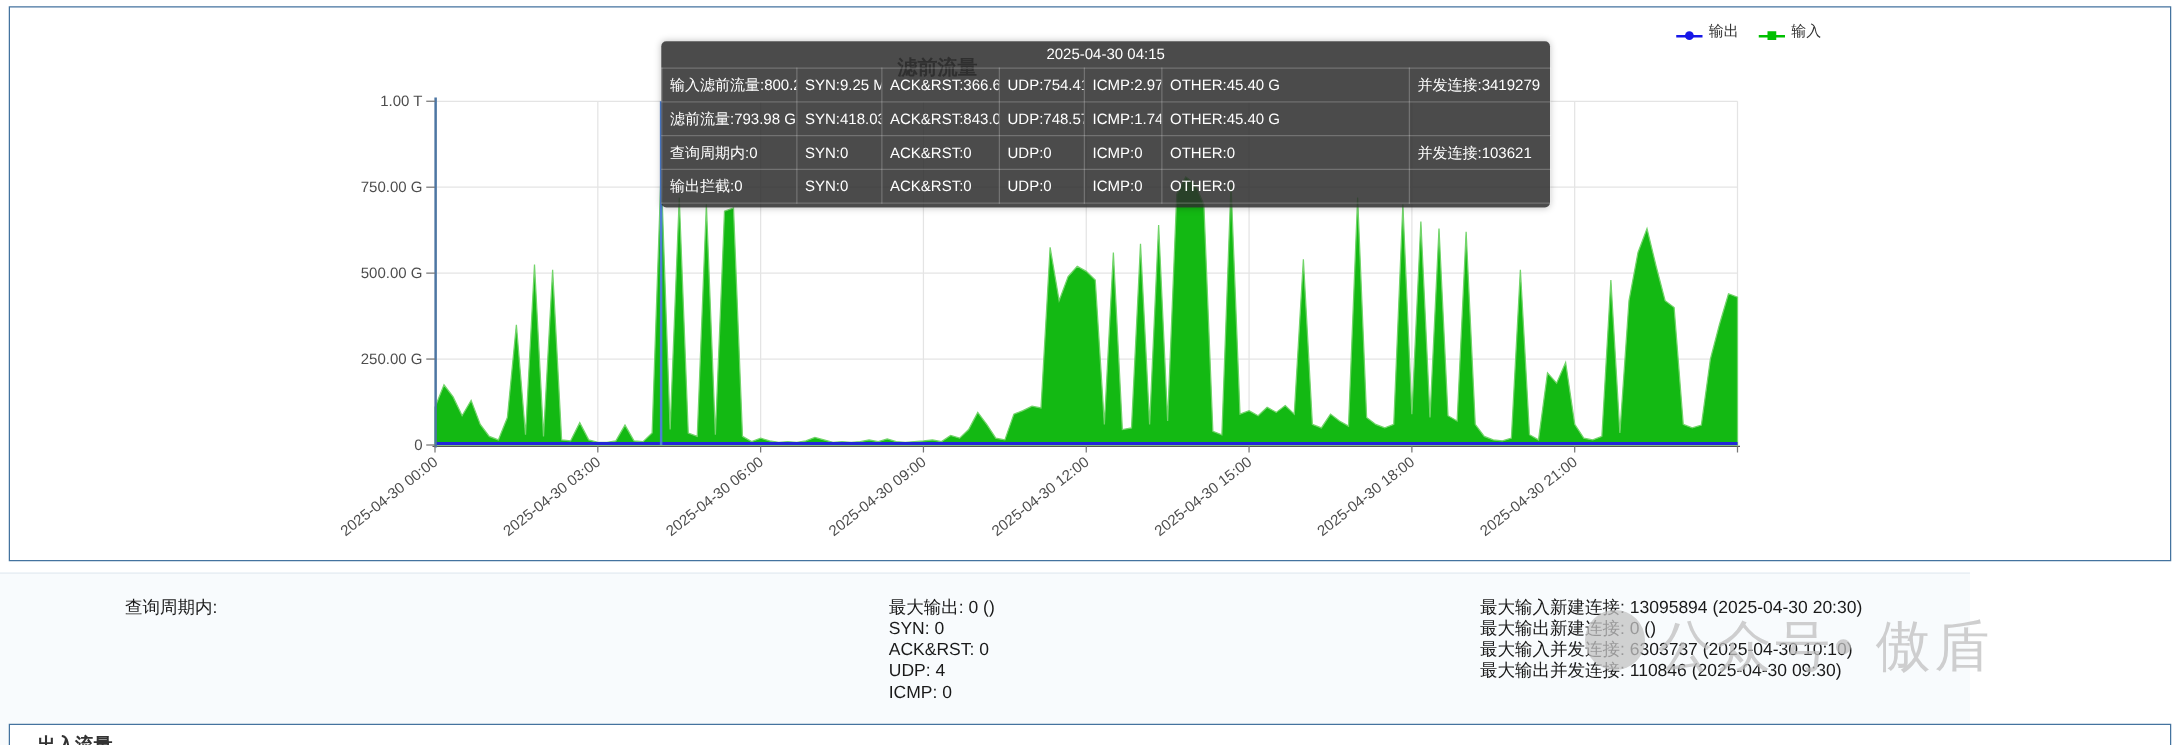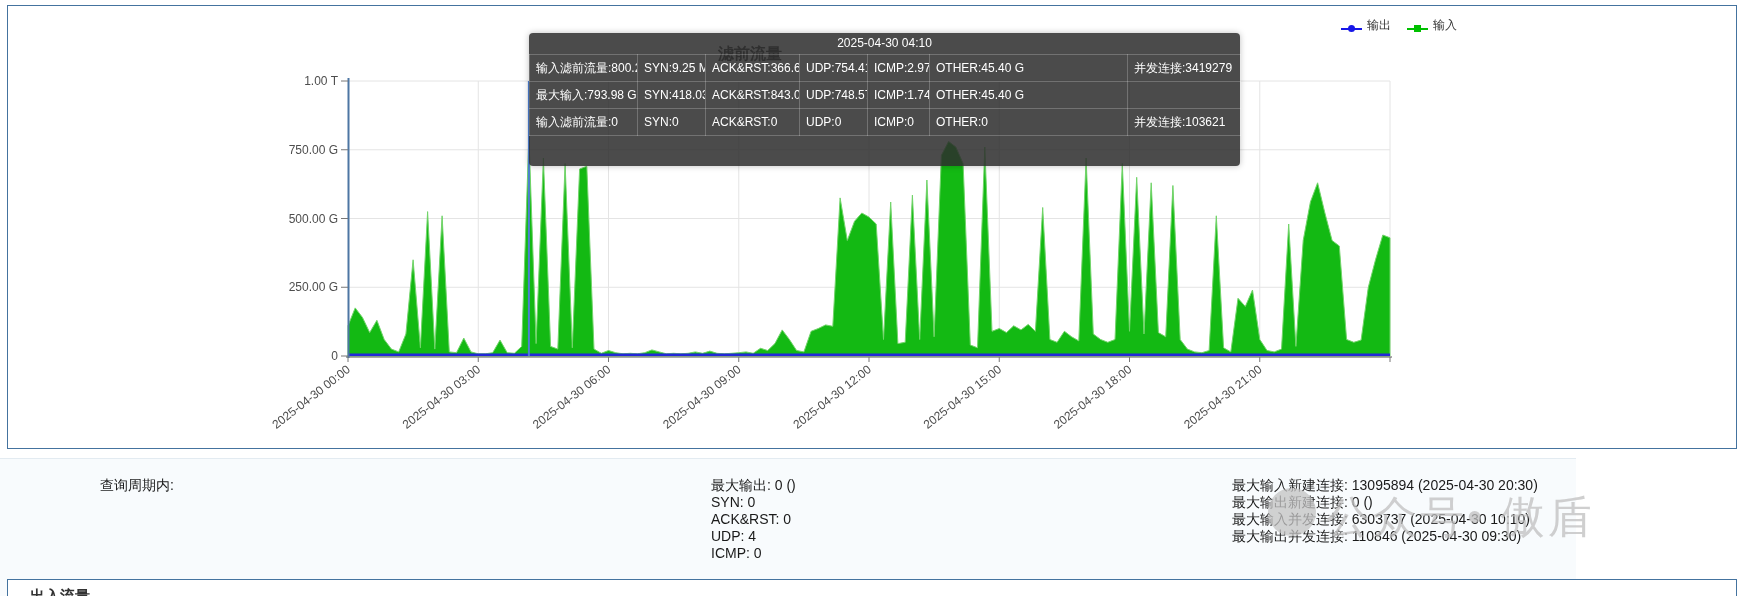--- a/index.html
+++ b/index.html
@@ -102,21 +102,21 @@
   <div class="legend-item" id="legend-input">
     <span class="lm" style="color: rgb(0, 192, 0);">
         <span class="lm-line"></span>
         <span class="lm-sq"></span>
       </span>
     <span class="legend-label">输入</span>
   </div>
 </div>
 
 <div class="tooltip">
-  <div class="tt-title">2025-04-30 04:10</div>
+  <div class="tt-title">2025-04-30 04:15</div>
   <table class="tt-table">
     <colgroup>
       <col style="width:108px">
         <col style="width:68px">
         <col style="width:94px">
       <col style="width:68px">
         <col style="width:62px">
         <col style="width:198px">
         <col style="width:113px">
     </colgroup>
@@ -124,51 +124,60 @@
         <tr>
           <td>输入滤前流量:800.20 G</td>
           <td>SYN:9.25 M</td>
           <td>ACK&amp;RST:366.67 M</td>
           <td>UDP:754.41 G</td>
           <td>ICMP:2.97 M</td>
           <td>OTHER:45.40 G</td>
           <td>并发连接:3419279</td>
         </tr>
         <tr>
-          <td>最大输入:793.98 G</td>
+          <td>滤前流量:793.98 G</td>
           <td>SYN:418.03 K</td>
           <td>ACK&amp;RST:843.02 K</td>
           <td>UDP:748.57 G</td>
           <td>ICMP:1.74 K</td>
           <td>OTHER:45.40 G</td>
           <td></td>
         </tr>
         <tr>
-          <td>输入滤前流量:0</td>
+          <td>查询周期内:0</td>
           <td>SYN:0</td>
           <td>ACK&amp;RST:0</td>
           <td>UDP:0</td>
           <td>ICMP:0</td>
           <td>OTHER:0</td>
           <td>并发连接:103621</td>
+        </tr>
+        <tr>
+          <td>输出拦截:0</td>
+          <td>SYN:0</td>
+          <td>ACK&amp;RST:0</td>
+          <td>UDP:0</td>
+          <td>ICMP:0</td>
+          <td>OTHER:0</td>
+          <td></td>
         </tr>
       </tbody>
   </table>
 </div>
 
 <div class="stats-band">
   <span class="intro">查询周期内:</span>
   <div class="scol" id="scol2" style="left:711px">
       <div>最大输出: 0 ()</div>
       <div>SYN: 0</div>
       <div>ACK&amp;RST: 0</div>
       <div>UDP: 4</div>
       <div>ICMP: 0</div>
     </div>
-  <div class="scol" id="scol3" style="left:1232px">
+  <div class="scol" id="scol3" style="left:1184px">
       <div>最大输入新建连接: 13095894 (2025-04-30 20:30)</div>
       <div>最大输出新建连接: 0 ()</div>
       <div>最大输入并发连接: 6303737 (2025-04-30 10:10)</div>
       <div>最大输出并发连接: 110846 (2025-04-30 09:30)</div>
     </div>
 </div>
 
 <div class="watermark">
   <span class="wm-logo"></span>
   <span class="wm-text">公众号• 傲盾</span>

